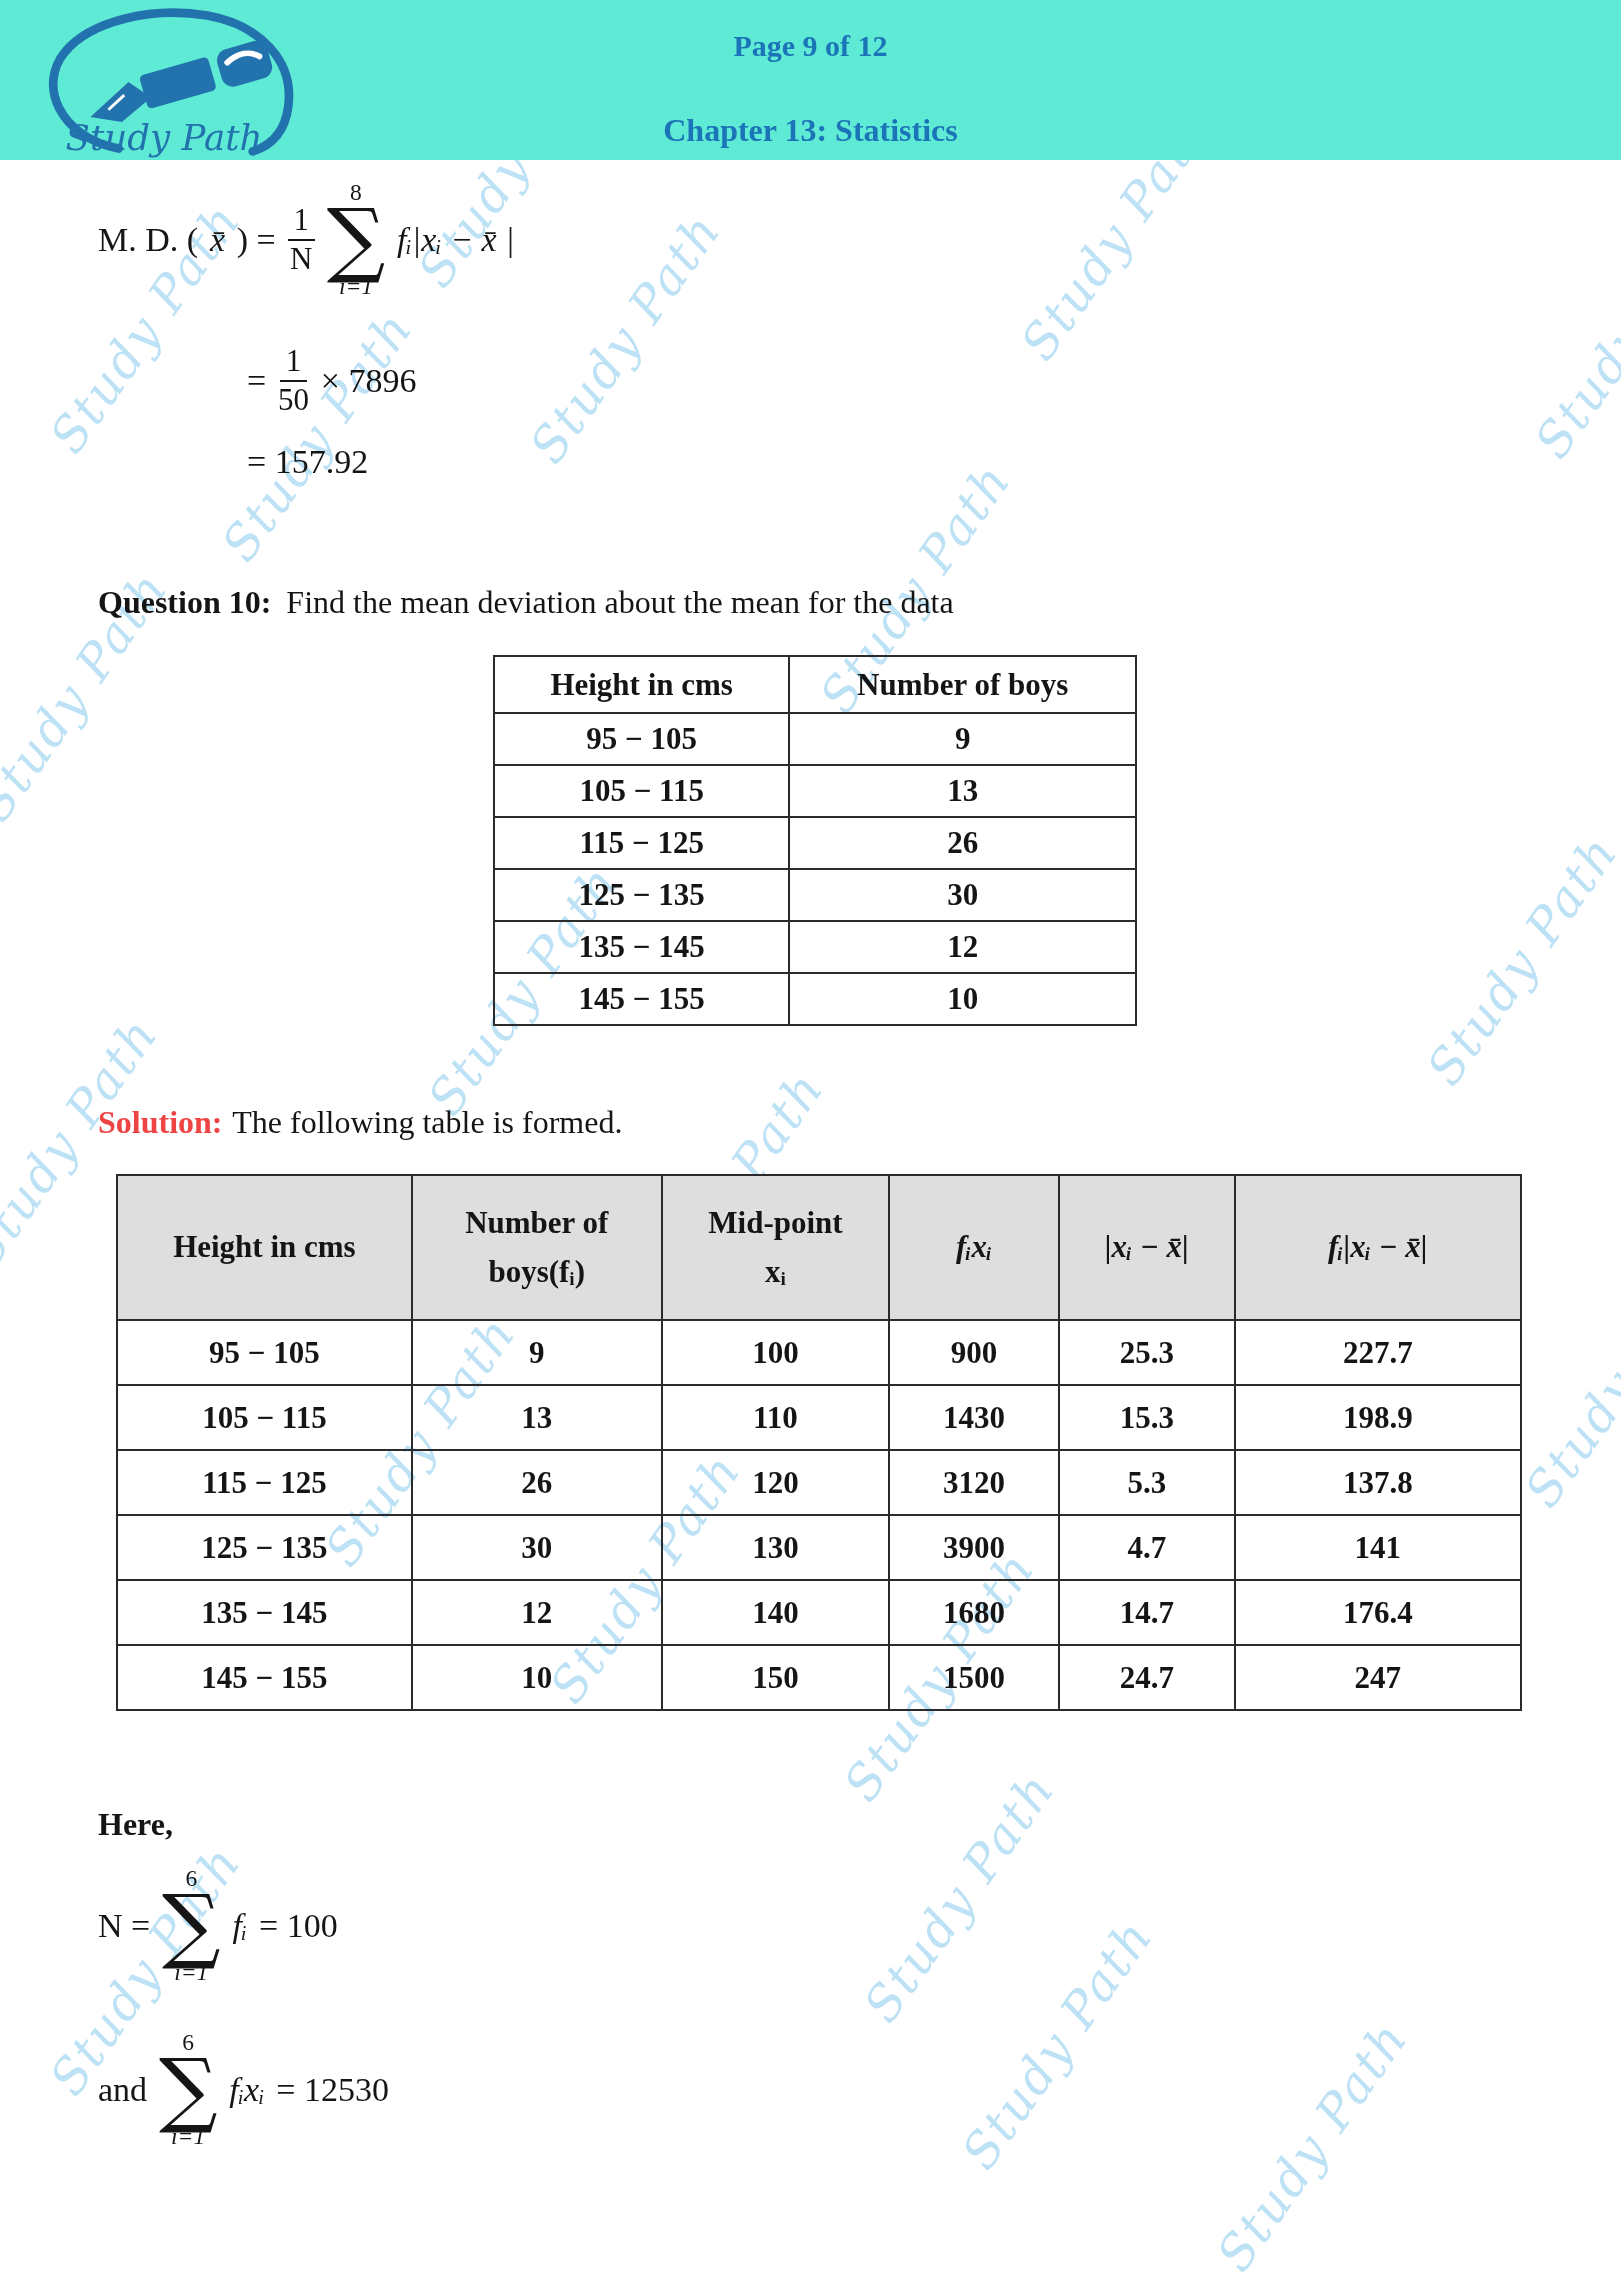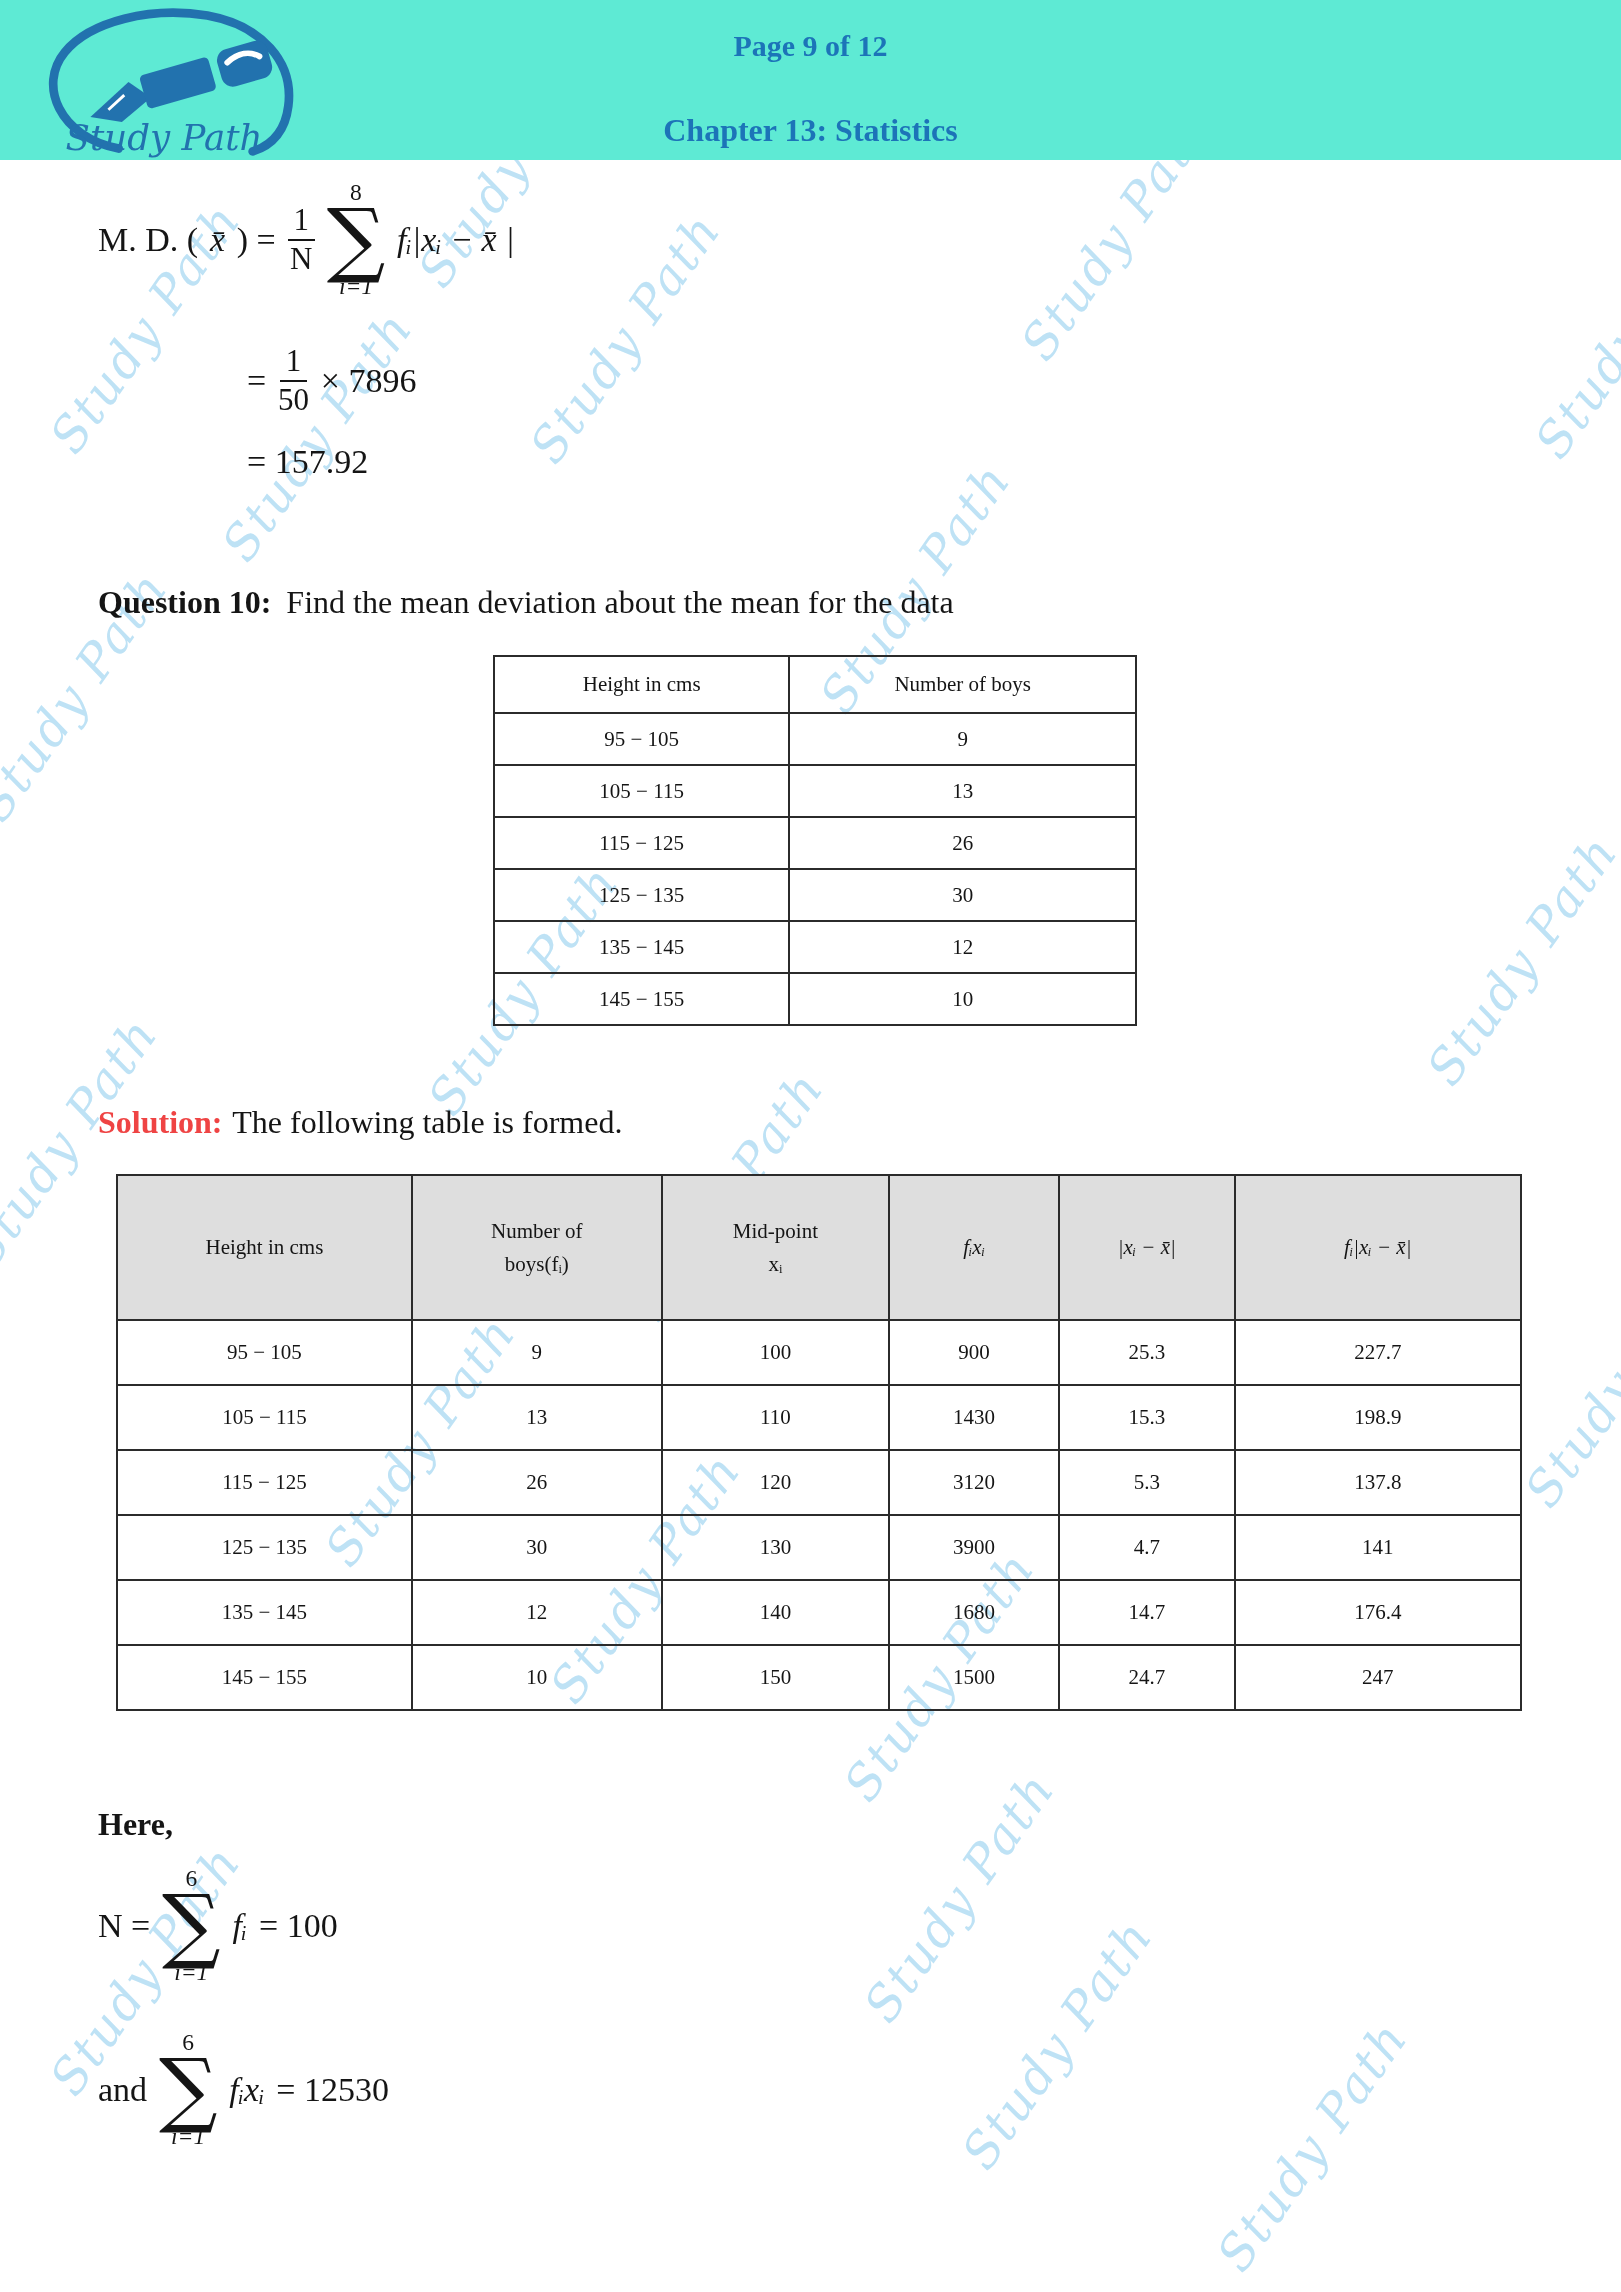--- a/index.html
+++ b/index.html
@@ -57,21 +57,21 @@
   
   .para { font-size:32px; }
   .q-label { font-weight:bold; margin-right:15px; }
   .s-label { font-weight:bold; color:#ef4444; margin-right:9.8px; }
 
   
   table { border-collapse:collapse; table-layout:fixed; z-index:1; position:absolute; background:transparent; }
   th, td {
     border:2px solid #2b2b2b;
     text-align:center; vertical-align:middle;
-    font-weight:normal; font-size:21px;
+    font-weight:bold; font-size:31px;
     white-space:pre-line;
   }
   .t1 { left:493px; top:655px; width:644px; border:2.9px solid #2b2b2b; }
   .t1 th { height:57px; }
   .t1 td { height:52px; }
   .t2 { left:116px; top:1174px; width:1406px; border:2.9px solid #2b2b2b; }
   .t2 thead th { height:145px; background:#dedede; line-height:1.55; }
   .t2 td { height:65px; }
   .t2 thead th:nth-child(n+4) { font-style:italic; }
 </style>

